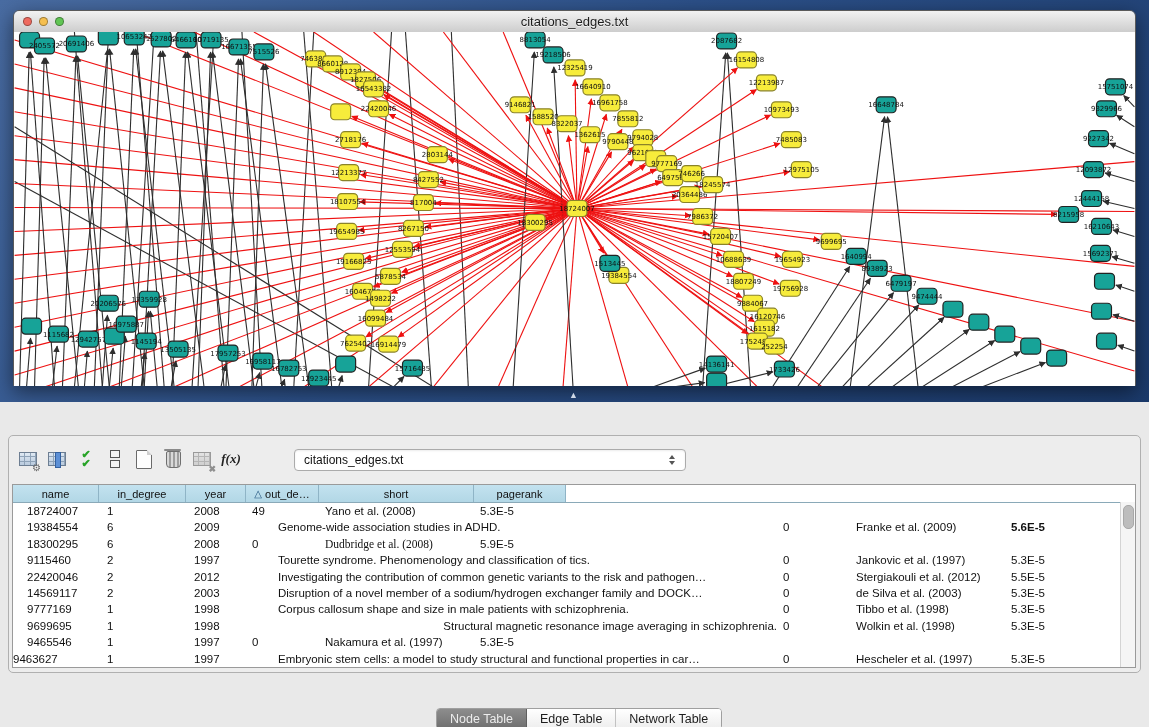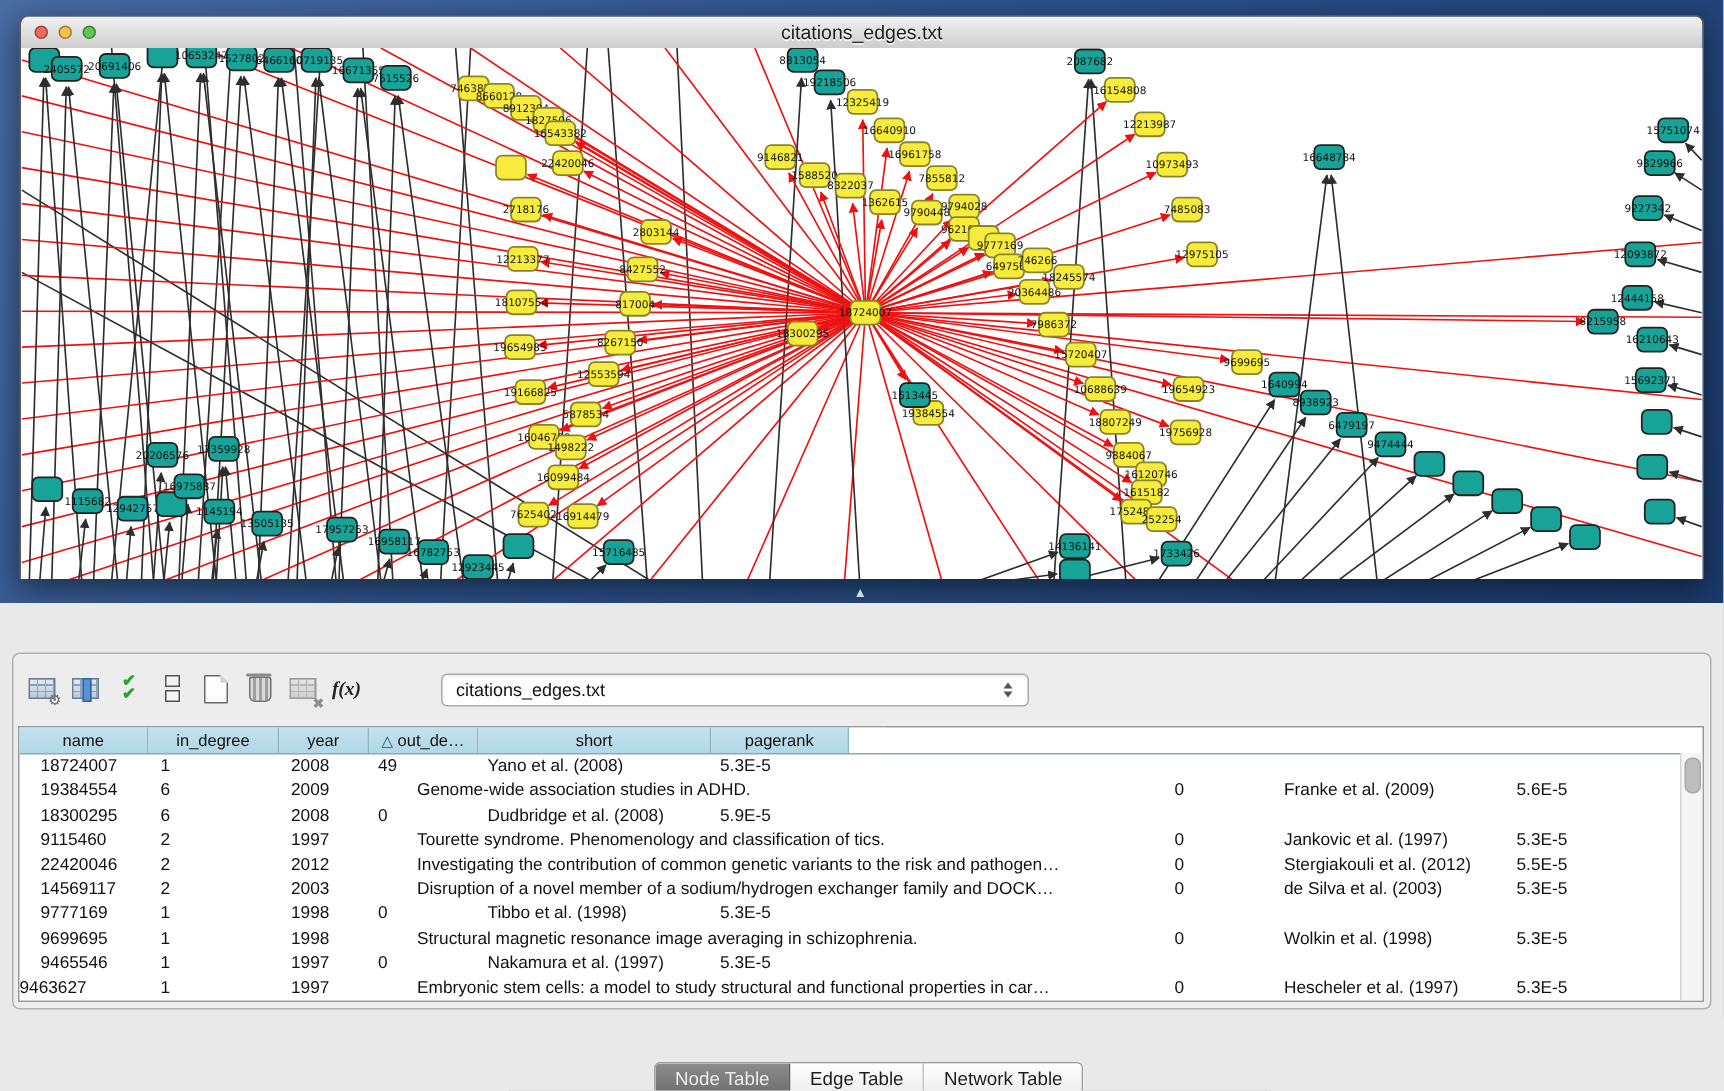--- a/index.html
+++ b/index.html
@@ -829,28 +829,28 @@
             <div class="td" style="width: 155px; flex: 0 0 155px; padding-left: 6px;">Yano et al. (2008)</div>
             <div class="td" style="width: 92px; flex: 0 0 92px; padding-left: 6px;">5.3E-5</div>
           </div>
           <div class="tr">
             <div class="td" style="width: 86px; flex: 0 0 86px; padding-left: 14px;">19384554</div>
             <div class="td" style="width: 87px; flex: 0 0 87px; padding-left: 8px;">6</div>
             <div class="td" style="width: 60px; flex: 0 0 60px; padding-left: 8px;">2009</div>
             <div class="td" style="width: 531px; flex: 0 0 531px; padding-left: 32px;">Genome-wide association studies in ADHD.</div>
             <div class="td" style="width: 73px; flex: 0 0 73px; padding-left: 6px;">0</div>
             <div class="td" style="width: 155px; flex: 0 0 155px; padding-left: 6px;">Franke et al. (2009)</div>
-            <div class="td" style="width: 92px; flex: 0 0 92px; padding-left: 6px;">5.6E-5</div>
+            <div class="td" style="width: 92px; flex: 0 0 92px; padding-left: 6px; font-weight: bold;">5.6E-5</div>
           </div>
           <div class="tr">
             <div class="td" style="width: 86px; flex: 0 0 86px; padding-left: 14px;">18300295</div>
             <div class="td" style="width: 87px; flex: 0 0 87px; padding-left: 8px;">6</div>
             <div class="td" style="width: 60px; flex: 0 0 60px; padding-left: 8px;">2008</div>
             <div class="td" style="width: 73px; flex: 0 0 73px; padding-left: 6px;">0</div>
-            <div class="td" style="width: 155px; flex: 0 0 155px; padding-left: 6px;">Dudbridge et al. (2008)</div>
+            <div class="td" style="width: 155px; flex: 0 0 155px; padding-left: 6px; font-family: Liberation Serif, serif;">Dudbridge et al. (2008)</div>
             <div class="td" style="width: 92px; flex: 0 0 92px; padding-left: 6px;">5.9E-5</div>
           </div>
           <div class="tr">
             <div class="td" style="width: 86px; flex: 0 0 86px; padding-left: 14px;">9115460</div>
             <div class="td" style="width: 87px; flex: 0 0 87px; padding-left: 8px;">2</div>
             <div class="td" style="width: 60px; flex: 0 0 60px; padding-left: 8px;">1997</div>
             <div class="td" style="width: 531px; flex: 0 0 531px; padding-left: 32px;">Tourette syndrome. Phenomenology and classification of tics.</div>
             <div class="td" style="width: 73px; flex: 0 0 73px; padding-left: 6px;">0</div>
             <div class="td" style="width: 155px; flex: 0 0 155px; padding-left: 6px;">Jankovic et al. (1997)</div>
             <div class="td" style="width: 92px; flex: 0 0 92px; padding-left: 6px;">5.3E-5</div>
@@ -870,29 +870,30 @@
             <div class="td" style="width: 60px; flex: 0 0 60px; padding-left: 8px;">2003</div>
             <div class="td" style="width: 531px; flex: 0 0 531px; padding-left: 32px;">Disruption of a novel member of a sodium/hydrogen exchanger family and DOCK…</div>
             <div class="td" style="width: 73px; flex: 0 0 73px; padding-left: 6px;">0</div>
             <div class="td" style="width: 155px; flex: 0 0 155px; padding-left: 6px;">de Silva et al. (2003)</div>
             <div class="td" style="width: 92px; flex: 0 0 92px; padding-left: 6px;">5.3E-5</div>
           </div>
           <div class="tr">
             <div class="td" style="width: 86px; flex: 0 0 86px; padding-left: 14px;">9777169</div>
             <div class="td" style="width: 87px; flex: 0 0 87px; padding-left: 8px;">1</div>
             <div class="td" style="width: 60px; flex: 0 0 60px; padding-left: 8px;">1998</div>
+            <div class="td" style="width: 531px; flex: 0 0 531px; padding-left: 32px;">Corpus callosum shape and size in male patients with schizophrenia.</div>
             <div class="td" style="width: 73px; flex: 0 0 73px; padding-left: 6px;">0</div>
             <div class="td" style="width: 155px; flex: 0 0 155px; padding-left: 6px;">Tibbo et al. (1998)</div>
             <div class="td" style="width: 92px; flex: 0 0 92px; padding-left: 6px;">5.3E-5</div>
           </div>
           <div class="tr">
             <div class="td" style="width: 86px; flex: 0 0 86px; padding-left: 14px;">9699695</div>
             <div class="td" style="width: 87px; flex: 0 0 87px; padding-left: 8px;">1</div>
             <div class="td" style="width: 60px; flex: 0 0 60px; padding-left: 8px;">1998</div>
-            <div class="td" style="width: 531px; flex: 0 0 531px; padding-left: 32px;">Structural magnetic resonance image averaging in schizophrenia.</div>
+            <div class="td" style="width: 531px; flex: 0 0 531px; padding-left: 32px; text-align: right;">Structural magnetic resonance image averaging in schizophrenia.</div>
             <div class="td" style="width: 73px; flex: 0 0 73px; padding-left: 6px;">0</div>
             <div class="td" style="width: 155px; flex: 0 0 155px; padding-left: 6px;">Wolkin et al. (1998)</div>
             <div class="td" style="width: 92px; flex: 0 0 92px; padding-left: 6px;">5.3E-5</div>
           </div>
           <div class="tr">
             <div class="td" style="width: 86px; flex: 0 0 86px; padding-left: 14px;">9465546</div>
             <div class="td" style="width: 87px; flex: 0 0 87px; padding-left: 8px;">1</div>
             <div class="td" style="width: 60px; flex: 0 0 60px; padding-left: 8px;">1997</div>
             <div class="td" style="width: 73px; flex: 0 0 73px; padding-left: 6px;">0</div>
             <div class="td" style="width: 155px; flex: 0 0 155px; padding-left: 6px;">Nakamura et al. (1997)</div>

